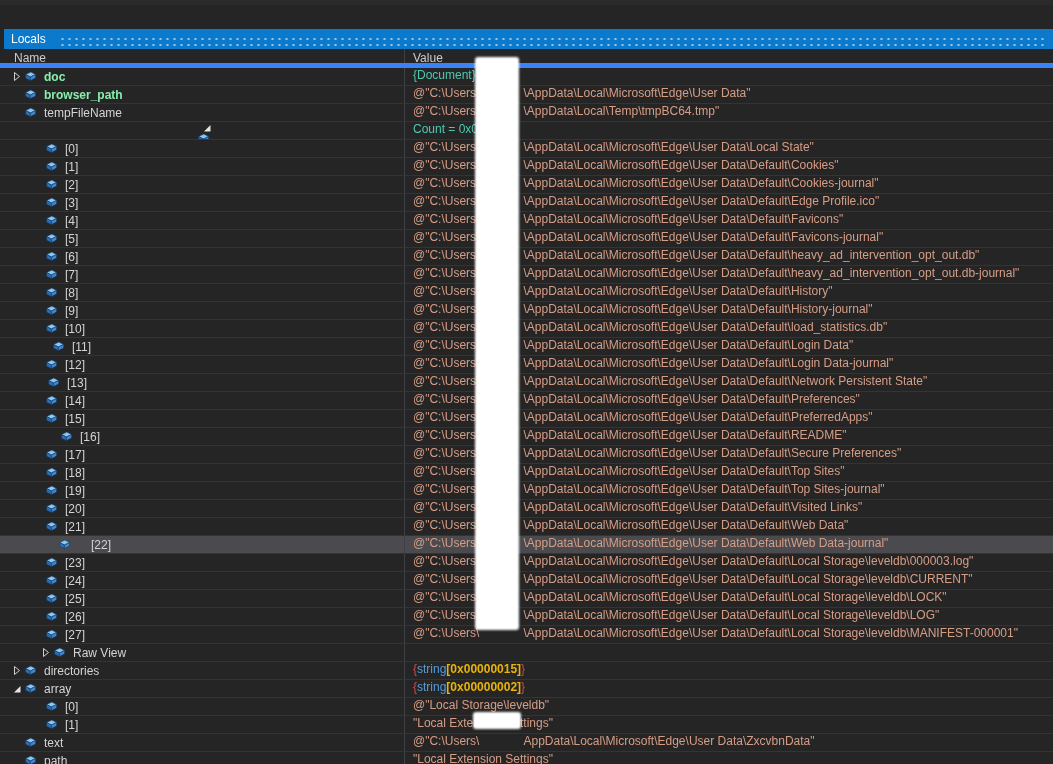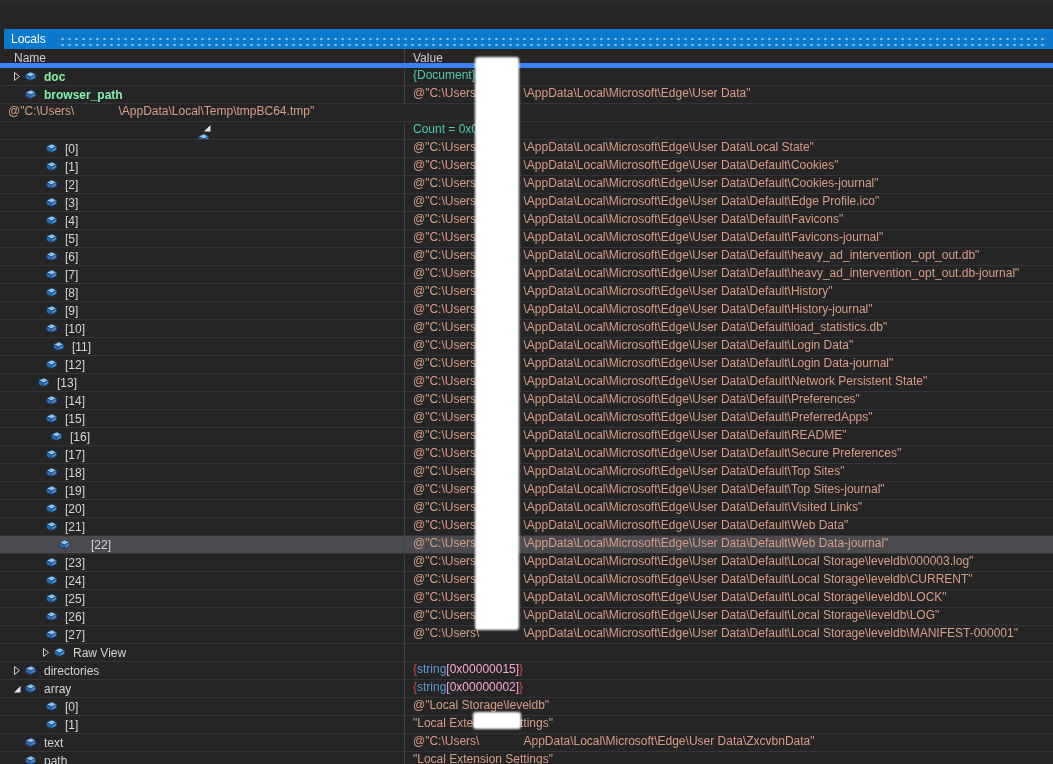--- a/index.html
+++ b/index.html
@@ -43,21 +43,21 @@
   .nm.bold{font-weight:bold;color:#86efac;}
   .value-cell{
     flex:1;padding-left:8px;display:flex;align-items:flex-start;
     overflow:hidden;white-space:pre;
   }
   .value-cell span{white-space:pre;}
   .c-str{color:#d69d85;}
   .c-teal{color:#4ec9b0;}
   .c-red{color:#cd4a4a;}
   .c-blue{color:#569cd6;}
-  .c-white{color:#f9a8d4;}
+  .c-white{color:#eab308;font-weight:bold;}
   .gap{display:inline-block;width:44px;height:1px;}
   .redact{position:absolute;background:#ffffff;filter:blur(1.3px);border-radius:3px;}
   .redact-1{left:475px;top:57px;width:44px;height:573px;}
   .redact-2{left:473px;top:712px;width:48px;height:17px;}
 </style>
 </head>
 <body>
 
 <div class="app">
   <div class="top-strip"></div>
@@ -94,20 +94,29 @@
                 <path d="M1.6 3.6 L6.8 1 L11.6 3.4 L6.4 6 Z" fill="#8ec6f2" stroke="#123a63" stroke-width="0.6"></path>
                 <path d="M1.6 3.6 L6.4 6 L6.4 9.6 L1.6 7.2 Z" fill="#2e6eb4" stroke="#123a63" stroke-width="0.6"></path>
                 <path d="M6.4 6 L11.6 3.4 L11.6 7 L6.4 9.6 Z" fill="#4186cf" stroke="#123a63" stroke-width="0.6"></path>
               </svg></span>
       <span class="nm bold">browser_path</span>
     </div>
     <div class="value-cell"><span class="c-str">@"C:\Users\</span><span class="gap"></span><span class="c-str">\AppData\Local\Microsoft\Edge\User Data"</span></div>
   </div>
 
   <div class="row">
+    <div class="name-cell" style="padding-left: 10px;">
+      <span class="arrow"></span>
+      <span class="vicon"><svg width="13" height="11" viewBox="0 0 13 11">
+                <path d="M1.6 3.6 L6.8 1 L11.6 3.4 L6.4 6 Z" fill="#8ec6f2" stroke="#123a63" stroke-width="0.6"></path>
+                <path d="M1.6 3.6 L6.4 6 L6.4 9.6 L1.6 7.2 Z" fill="#2e6eb4" stroke="#123a63" stroke-width="0.6"></path>
+                <path d="M6.4 6 L11.6 3.4 L11.6 7 L6.4 9.6 Z" fill="#4186cf" stroke="#123a63" stroke-width="0.6"></path>
+              </svg></span>
+      <span class="nm">tempFileName</span>
+    </div>
     <div class="value-cell"><span class="c-str">@"C:\Users\</span><span class="gap"></span><span class="c-str">\AppData\Local\Temp\tmpBC64.tmp"</span></div>
   </div>
 
   <div class="row">
     <div class="name-cell" style="padding-left: 10px; flex-direction: column;">
       <span class="arrow"><svg width="10" height="11" viewBox="0 0 10 11">
                 <path d="M8.5 3 L8.5 9.5 L2 9.5 Z" fill="#e4e4e4"></path>
               </svg></span>
       <span class="vicon"><svg width="13" height="11" viewBox="0 0 13 11">
                 <path d="M1.6 3.6 L6.8 1 L11.6 3.4 L6.4 6 Z" fill="#8ec6f2" stroke="#123a63" stroke-width="0.6"></path>
@@ -282,21 +291,21 @@
                 <path d="M1.6 3.6 L6.8 1 L11.6 3.4 L6.4 6 Z" fill="#8ec6f2" stroke="#123a63" stroke-width="0.6"></path>
                 <path d="M1.6 3.6 L6.4 6 L6.4 9.6 L1.6 7.2 Z" fill="#2e6eb4" stroke="#123a63" stroke-width="0.6"></path>
                 <path d="M6.4 6 L11.6 3.4 L11.6 7 L6.4 9.6 Z" fill="#4186cf" stroke="#123a63" stroke-width="0.6"></path>
               </svg></span>
       <span class="nm">[12]</span>
     </div>
     <div class="value-cell"><span class="c-str">@"C:\Users\</span><span class="gap"></span><span class="c-str">\AppData\Local\Microsoft\Edge\User Data\Default\Login Data-journal"</span></div>
   </div>
 
   <div class="row">
-    <div class="name-cell" style="padding-left: 23px;">
+    <div class="name-cell" style="padding-left: 33px;">
       <span class="arrow"></span>
       <span class="vicon"><svg width="13" height="11" viewBox="0 0 13 11">
                 <path d="M1.6 3.6 L6.8 1 L11.6 3.4 L6.4 6 Z" fill="#8ec6f2" stroke="#123a63" stroke-width="0.6"></path>
                 <path d="M1.6 3.6 L6.4 6 L6.4 9.6 L1.6 7.2 Z" fill="#2e6eb4" stroke="#123a63" stroke-width="0.6"></path>
                 <path d="M6.4 6 L11.6 3.4 L11.6 7 L6.4 9.6 Z" fill="#4186cf" stroke="#123a63" stroke-width="0.6"></path>
               </svg></span>
       <span class="nm">[13]</span>
     </div>
     <div class="value-cell"><span class="c-str">@"C:\Users\</span><span class="gap"></span><span class="c-str">\AppData\Local\Microsoft\Edge\User Data\Default\Network Persistent State"</span></div>
   </div>
@@ -321,21 +330,21 @@
                 <path d="M1.6 3.6 L6.8 1 L11.6 3.4 L6.4 6 Z" fill="#8ec6f2" stroke="#123a63" stroke-width="0.6"></path>
                 <path d="M1.6 3.6 L6.4 6 L6.4 9.6 L1.6 7.2 Z" fill="#2e6eb4" stroke="#123a63" stroke-width="0.6"></path>
                 <path d="M6.4 6 L11.6 3.4 L11.6 7 L6.4 9.6 Z" fill="#4186cf" stroke="#123a63" stroke-width="0.6"></path>
               </svg></span>
       <span class="nm">[15]</span>
     </div>
     <div class="value-cell"><span class="c-str">@"C:\Users\</span><span class="gap"></span><span class="c-str">\AppData\Local\Microsoft\Edge\User Data\Default\PreferredApps"</span></div>
   </div>
 
   <div class="row">
-    <div class="name-cell" style="padding-left: 36px;">
+    <div class="name-cell" style="padding-left: 46px;">
       <span class="arrow"></span>
       <span class="vicon"><svg width="13" height="11" viewBox="0 0 13 11">
                 <path d="M1.6 3.6 L6.8 1 L11.6 3.4 L6.4 6 Z" fill="#8ec6f2" stroke="#123a63" stroke-width="0.6"></path>
                 <path d="M1.6 3.6 L6.4 6 L6.4 9.6 L1.6 7.2 Z" fill="#2e6eb4" stroke="#123a63" stroke-width="0.6"></path>
                 <path d="M6.4 6 L11.6 3.4 L11.6 7 L6.4 9.6 Z" fill="#4186cf" stroke="#123a63" stroke-width="0.6"></path>
               </svg></span>
       <span class="nm">[16]</span>
     </div>
     <div class="value-cell"><span class="c-str">@"C:\Users\</span><span class="gap"></span><span class="c-str">\AppData\Local\Microsoft\Edge\User Data\Default\README"</span></div>
   </div>

